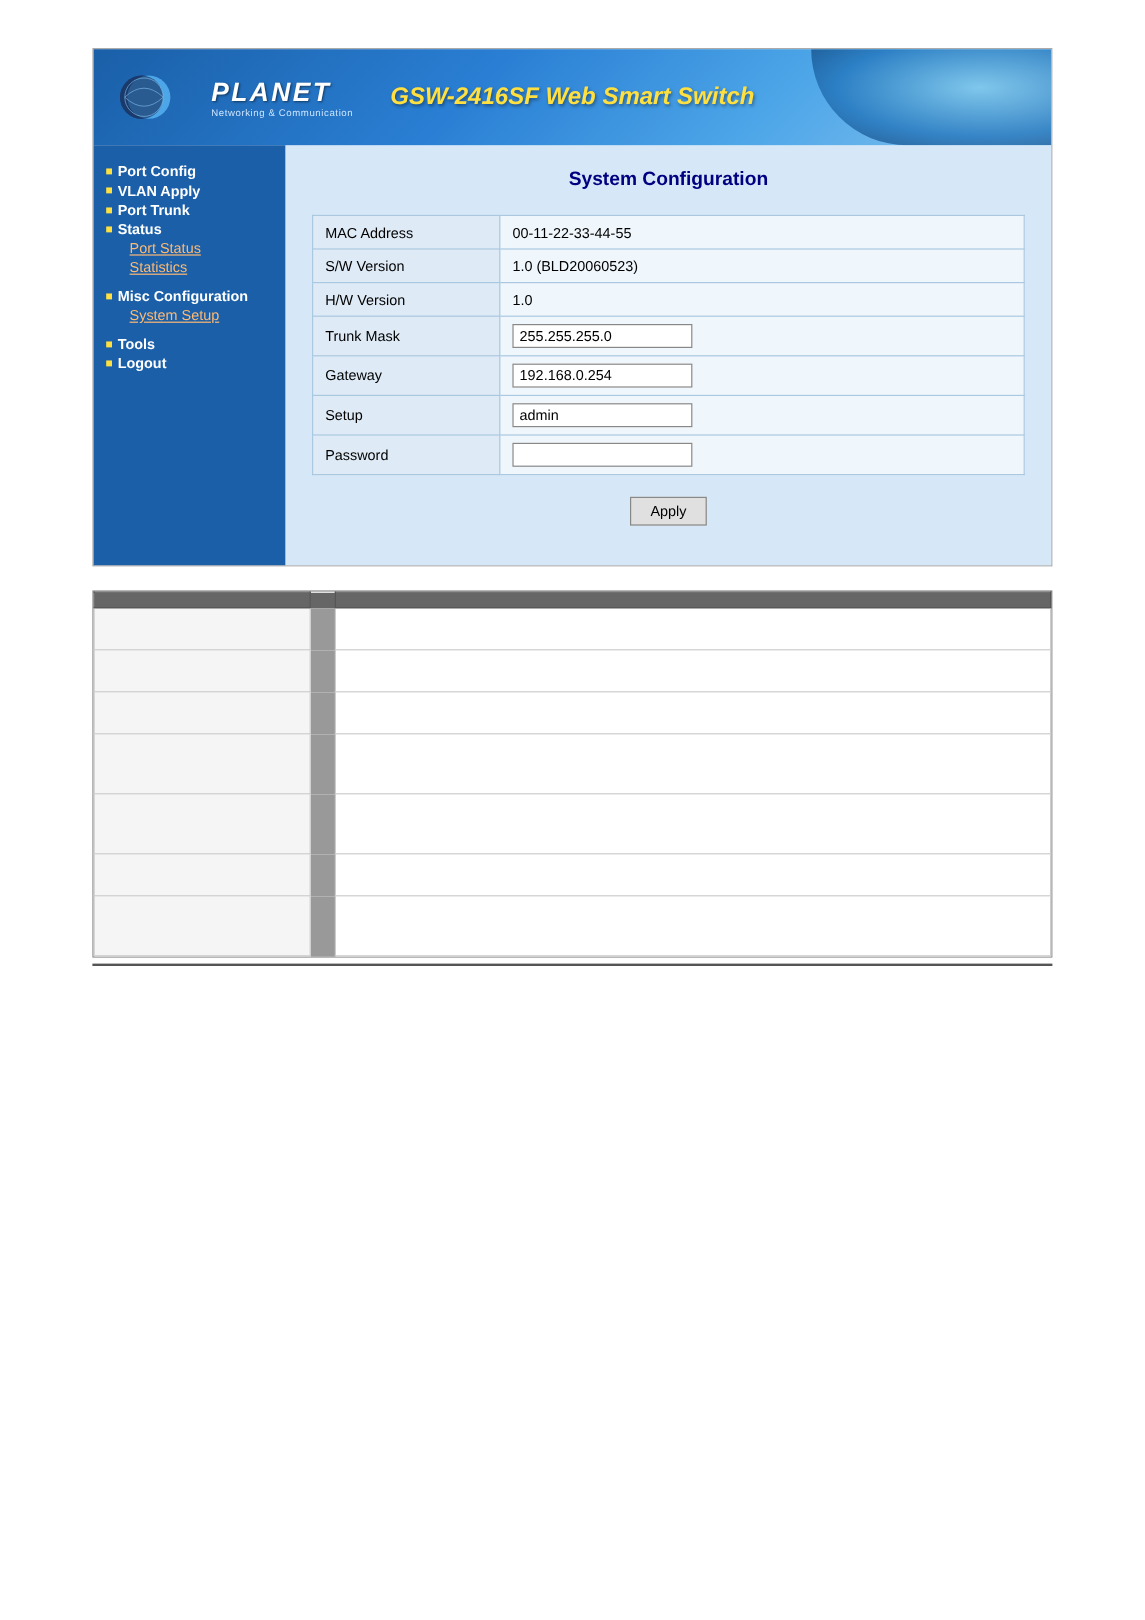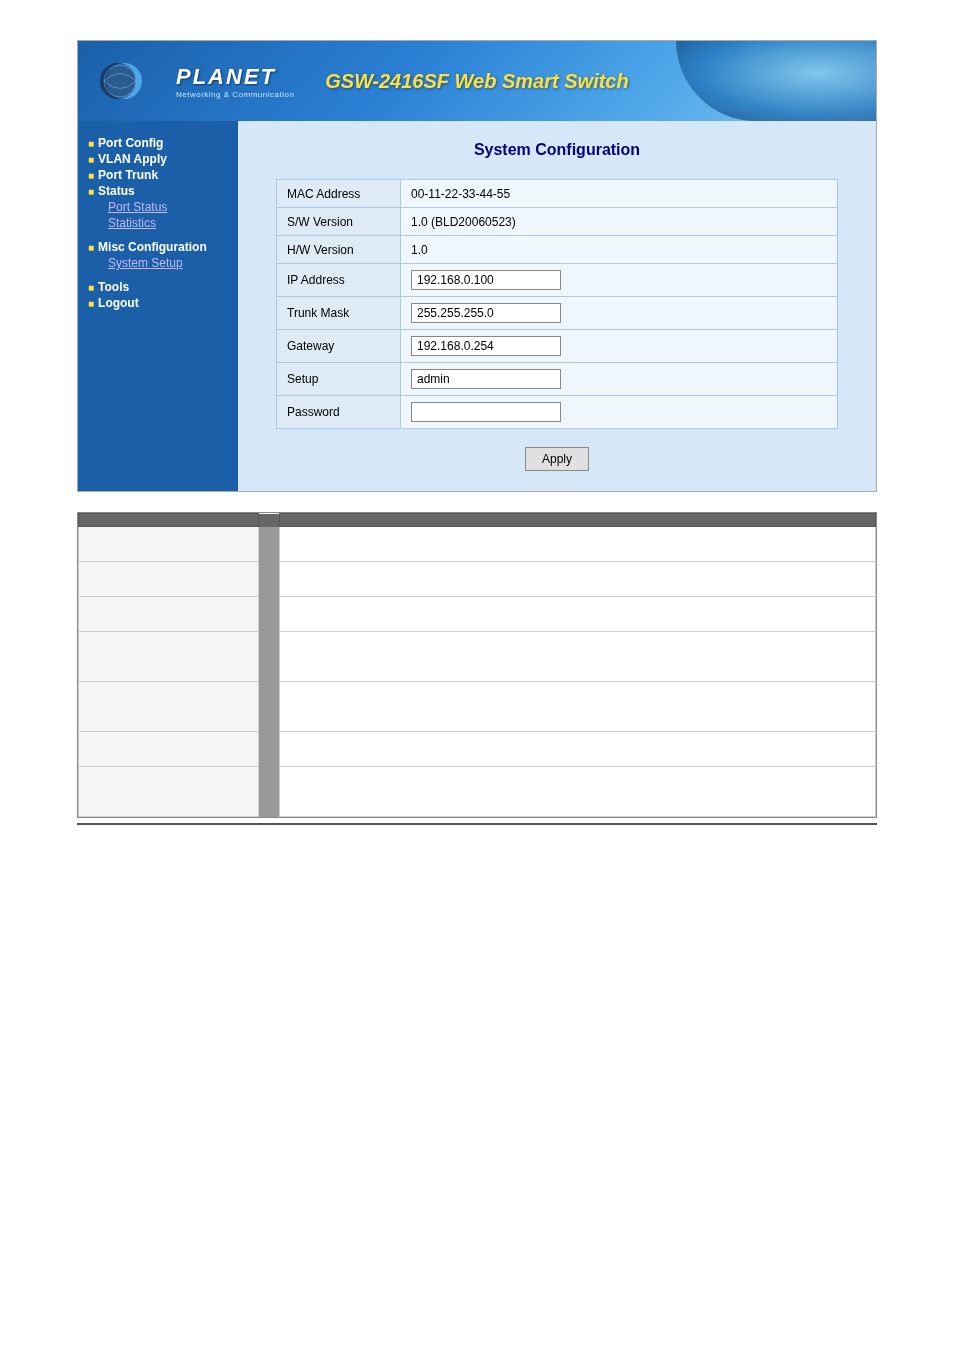--- a/index.html
+++ b/index.html
@@ -112,37 +112,37 @@
       gap: 4px;
     }
 
     .sidebar-bullet {
       color: #ffe040;
       font-size: 10px;
     }
 
     .sidebar-sub-item {
       display: block;
-      color: #c4b5fd;
+      color: #fdba74;
       text-decoration: underline;
       font-size: 12px;
       margin-left: 20px;
       margin-bottom: 2px;
       cursor: pointer;
     }
 
     .sidebar-spacer {
       height: 8px;
     }
 
     
     .main-content {
       flex: 1;
       background: #d6e8f7;
-      padding: 20px 38px;
+      padding: 20px 22px;
     }
 
     .section-title {
       text-align: center;
       font-size: 16px;
       font-weight: bold;
       color: #000080;
       margin-bottom: 20px;
     }
 
@@ -157,21 +157,21 @@
       border-bottom: 1px solid #aac8e0;
     }
 
     .config-table td {
       padding: 6px 10px;
       vertical-align: middle;
       border: 1px solid #aac8e0;
     }
 
     .config-table td:first-child {
-      width: 124px;
+      width: 156px;
       background: #deeaf5;
       font-size: 12px;
       color: #000;
     }
 
     .config-table td:last-child {
       background: #f0f7fc;
     }
 
     .config-input {
@@ -351,28 +351,20 @@
 
           <tr>
             <td>
               <span>H/W Version</span>
             </td>
             <td>
               <span class="readonly-value">1.0</span>
             </td>
           </tr>
 
-          <tr>
-            <td>
-              <span>IP Address</span>
-            </td>
-            <td>
-              <input class="config-input" type="text" value="192.168.0.100" style="">
-            </td>
-          </tr>
 
           <tr>
             <td>
               <span>Trunk Mask</span>
             </td>
             <td>
               <input class="config-input" type="text" value="255.255.255.0" style="">
             </td>
           </tr>
 

